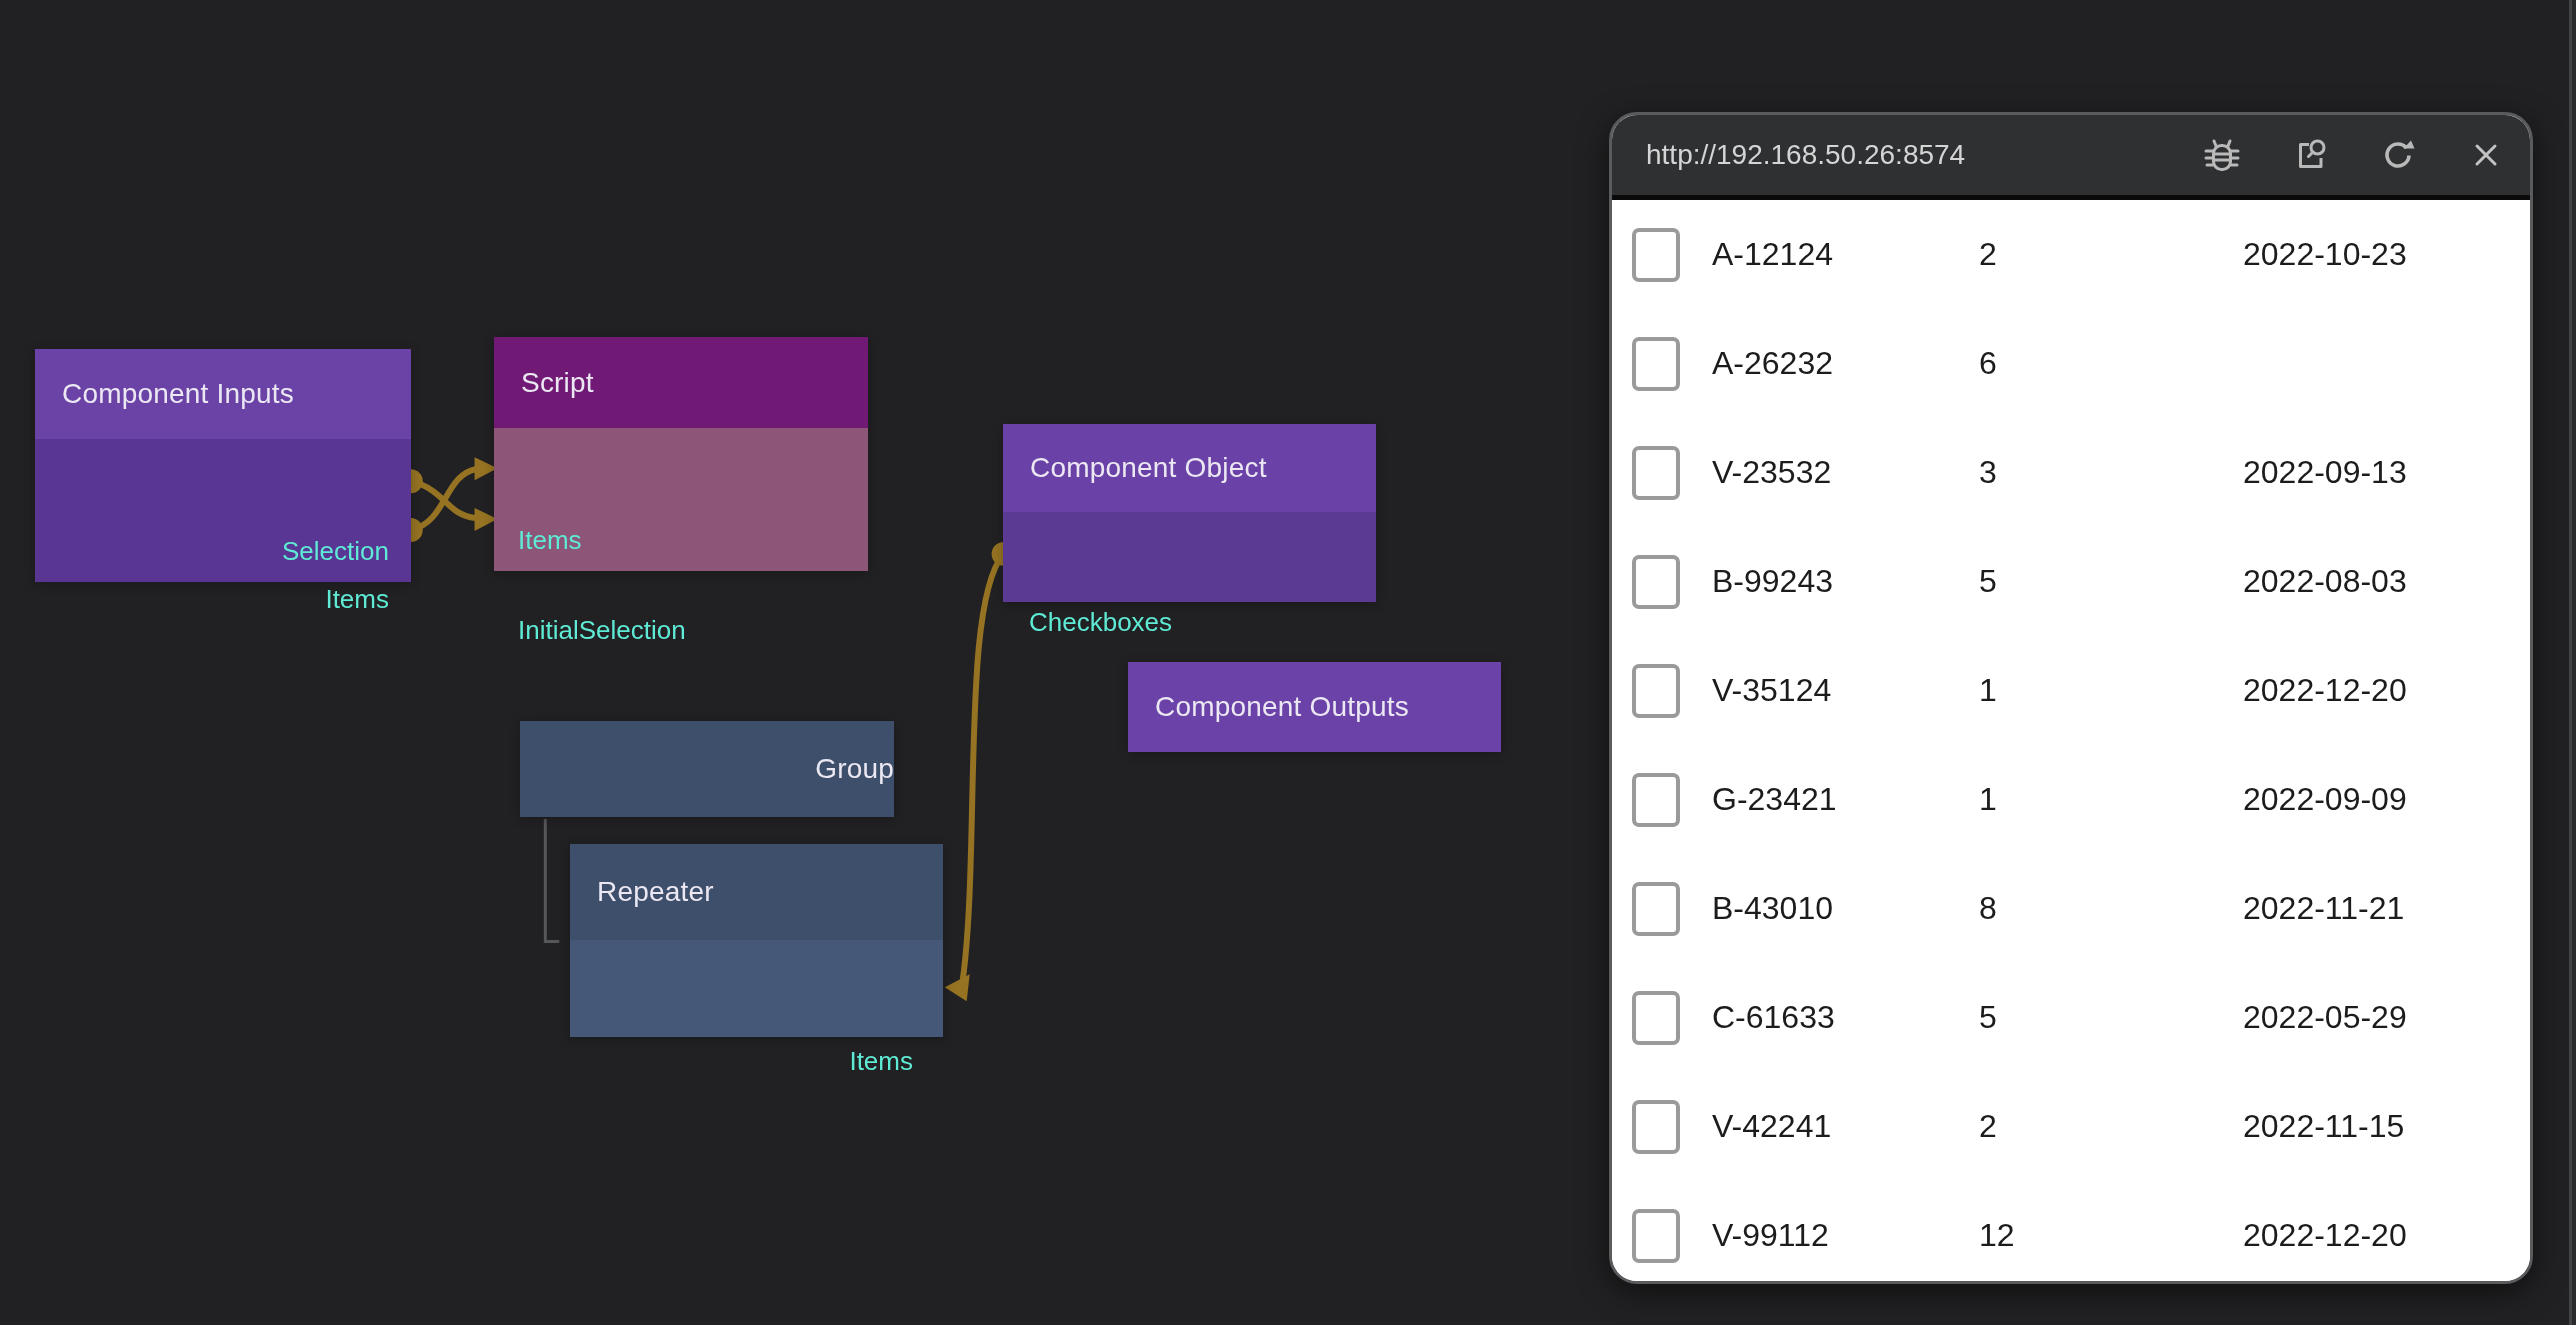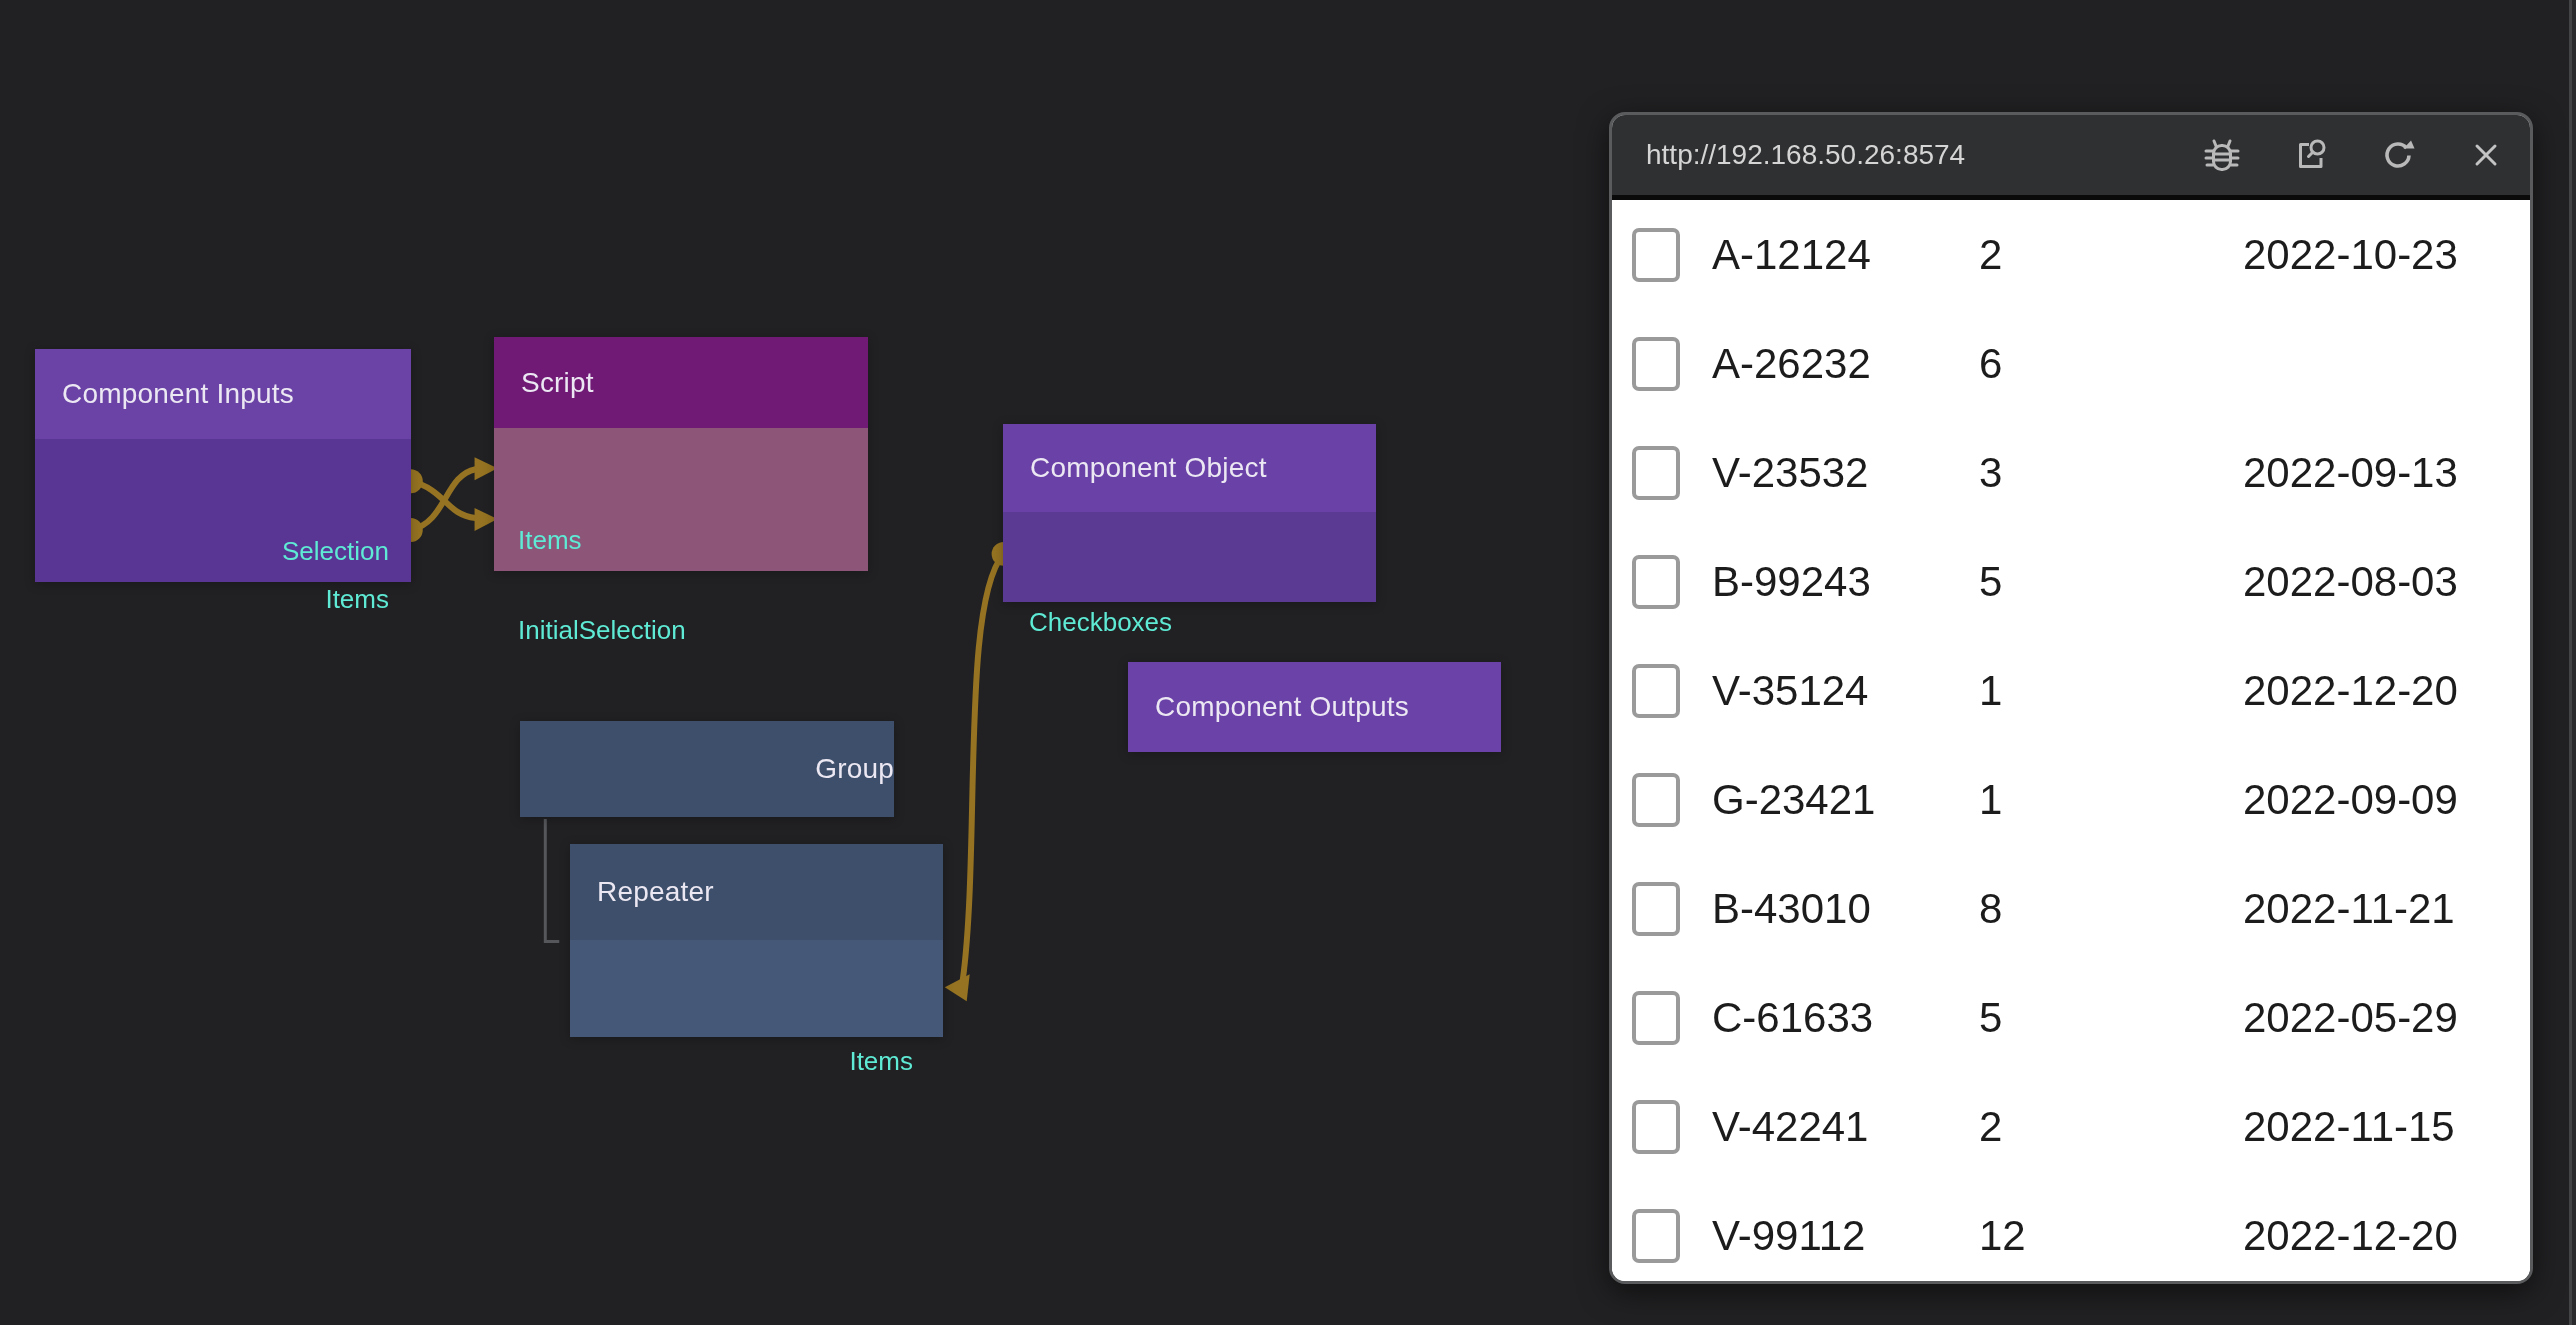--- a/index.html
+++ b/index.html
@@ -24,36 +24,36 @@
   .n-out .hdr{background:#6b42a8;height:90px;}
   .n-group .hdr{background:#3d4f6a;height:96px;justify-content:flex-end;}
   .n-rep .hdr{background:#3d4f6a;height:96px;}
   .n-rep .body{background:#465877;height:97px;}
 
   svg.overlay{position:absolute;left:0;top:0;pointer-events:none;}
 
   
   .panel{
     position:absolute;left:1609px;top:112px;width:924px;height:1172px;
-    background:#ffffff;border:3px solid #5a5b5d;border-radius:16px;
+    background:#ffffff;border:3px solid #5a5b5d;border-radius:28px;
     box-sizing:border-box;overflow:hidden;
     box-shadow:0 8px 30px rgba(0,0,0,.55);
   }
   .panel-hdr{
     height:80px;background:#2f3032;border-bottom:5px solid #0a0a0a;
     display:flex;align-items:center;
   }
   .url{margin-left:34px;color:#d5d5d5;font-size:28px;flex:1 1 auto;
     white-space:nowrap;overflow:hidden;}
   .icons{display:flex;align-items:center;gap:52px;margin-right:26px;}
   .icons svg{width:36px;height:36px;display:block;cursor:pointer;}
 
   .tbl{height:1087px;background:#fff;overflow:hidden;}
   .row{height:109px;display:flex;align-items:center;box-sizing:border-box;
-    padding-left:20px;color:#1c1c1c;font-size:42px;}
+    padding-left:20px;color:#1c1c1c;font-size:32px;}
   .cbx{width:48px;height:54px;border:4px solid #9a9a9a;border-radius:7px;
     box-sizing:border-box;margin-right:32px;flex:none;background:#fff;cursor:pointer;}
   .c-id{width:267px;flex:none;}
   .c-qty{width:264px;flex:none;}
   .c-date{flex:1 1 auto;}
 
   .edge-line{position:absolute;top:0;height:1325px;}
 </style>
 </head>
 <body>

